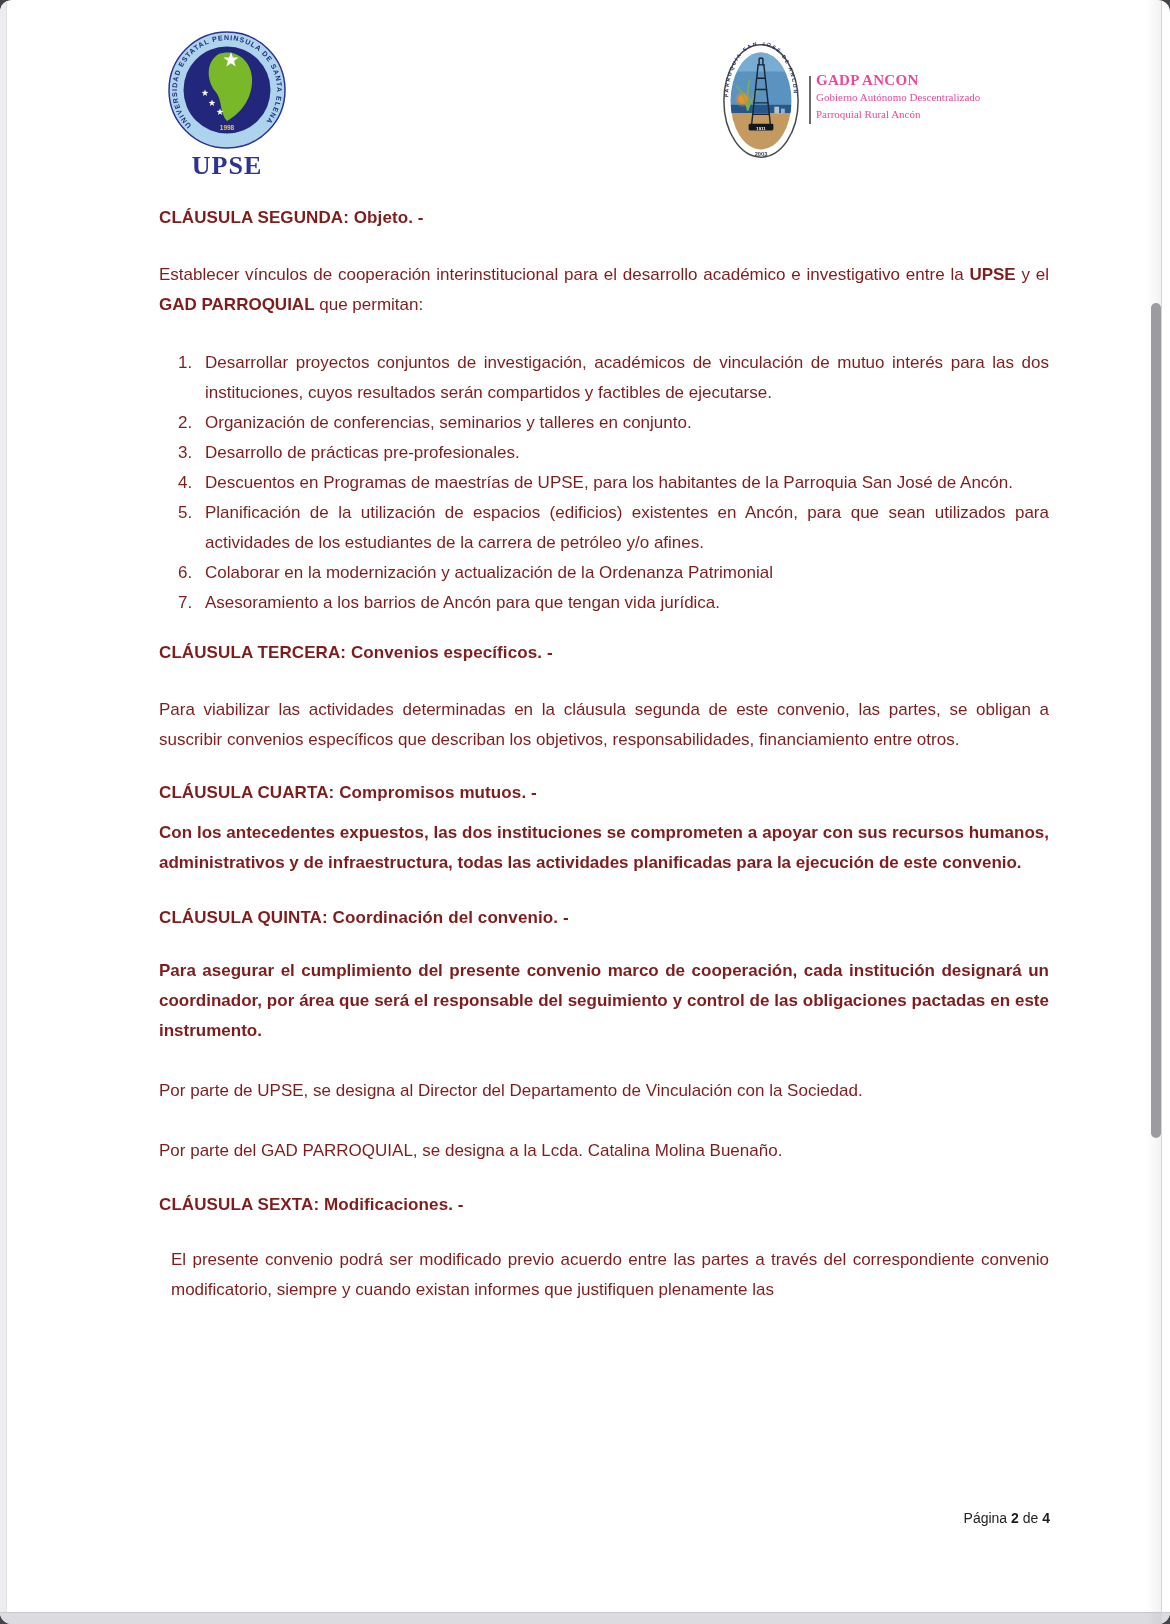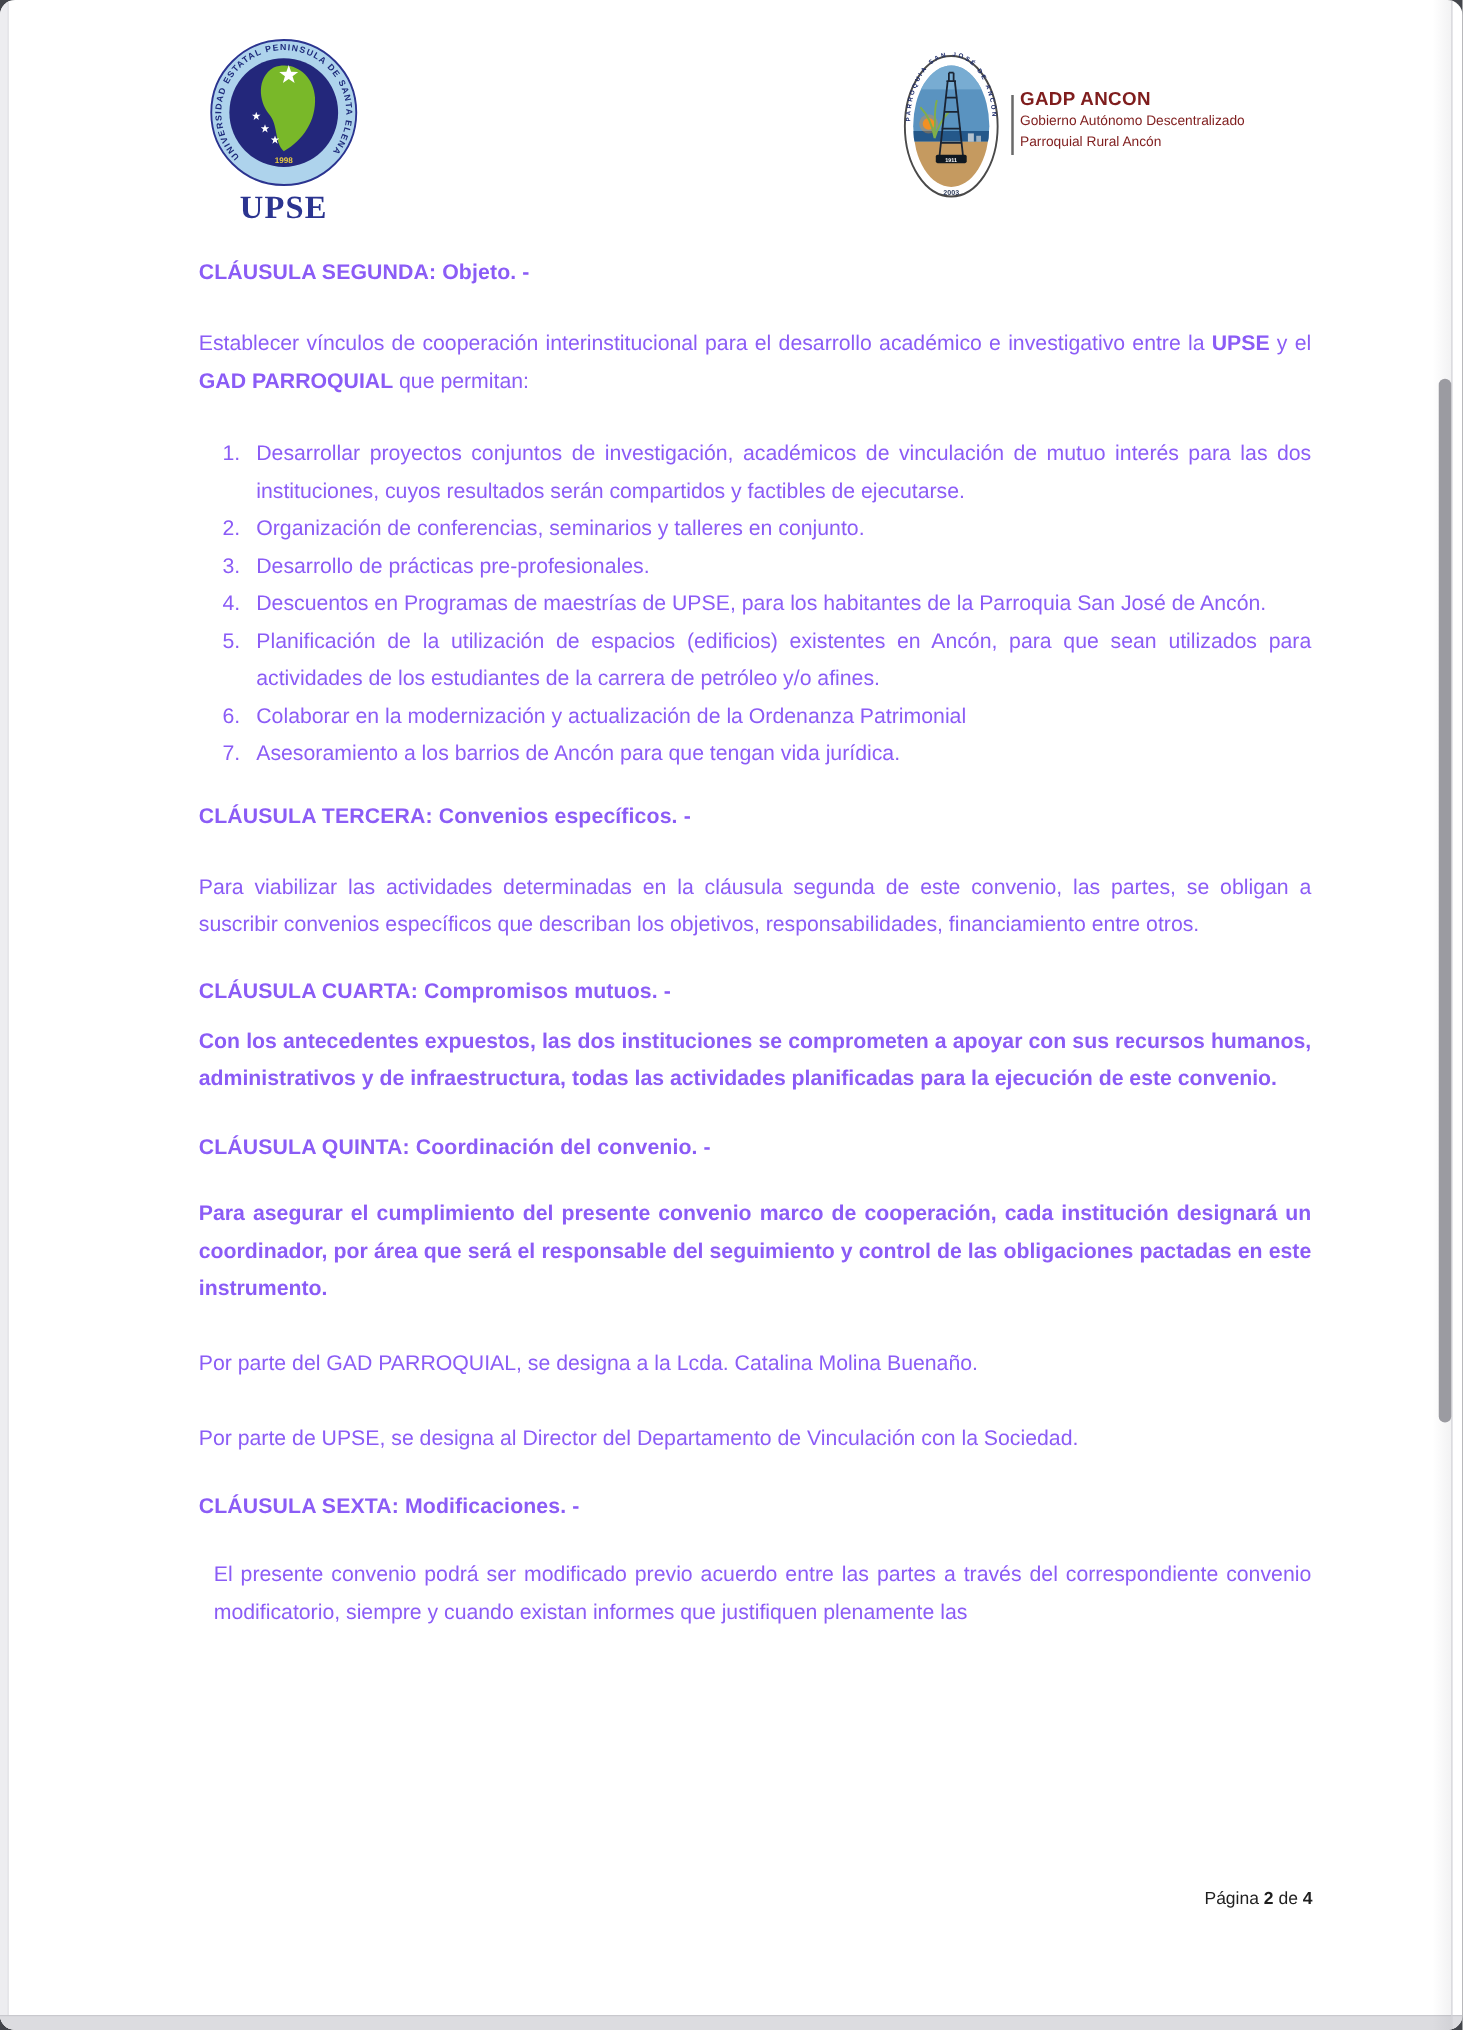--- a/index.html
+++ b/index.html
@@ -28,27 +28,27 @@
   .upse-caption { margin-top:1px; font-family:"Liberation Serif", serif; font-weight:bold;
                   font-size:26px; letter-spacing:1px; color:#2b3490; }
   .ring-text { font-size:7px; font-weight:bold; fill:#1d2a7a; letter-spacing:0.5px;
                font-family:"Liberation Sans", sans-serif; }
   .upse-year { font-size:6.5px; fill:#e7c93f; font-weight:bold; text-anchor:middle; }
 
   .ancon-seal { position:absolute; left:721px; top:42px; width:80px; height:118px; }
   .ancon-ring-text { font-size:5.2px; font-weight:bold; fill:#1b2a6b;
                      font-family:"Liberation Sans", sans-serif; }
   .gadp-divider { position:absolute; left:809px; top:76px; width:2px; height:48px; background:#6a6a6a; }
-  .gadp-text { position:absolute; left:816px; top:71px; font-family:Liberation Sans, sans-serif; color:#7f1d1d; white-space:nowrap; }
+  .gadp-text { position:absolute; left:816px; top:71px; font-family:Liberation Serif, serif; color:#ec4899; white-space:nowrap; }
   .gadp-title { font-size:15px; font-weight:bold; letter-spacing:0.3px; line-height:18px; }
   .gadp-sub   { font-size:11px; line-height:17px; }
 
   
   .content { position:absolute; left:159px; top:0; width:890px;
-             color:#8b5cf6; font-size:17px; line-height:30px; }
+             color:#7f1d1d; font-size:17px; line-height:30px; }
   .clause { font-size:17px; font-weight:bold; margin:0; letter-spacing:0.1px; }
   .para { margin:0; text-align:justify; }
   .para-left { margin:0; text-align:left; }
   .b { font-weight:bold; }
 
   .olist { padding-left:19px; }
   .oitem { display:flex; }
   .onum  { width:27px; flex:none; }
   .otext { flex:1; text-align:justify; }
 
@@ -167,22 +167,22 @@
 
     <h2 class="clause m-c3h">CLÁUSULA TERCERA: Convenios específicos. -</h2>
     <p class="para m-p3">Para viabilizar las actividades determinadas en la cláusula segunda de este convenio, las partes, se obligan a suscribir convenios específicos que describan los objetivos, responsabilidades, financiamiento entre otros.</p>
 
     <h2 class="clause m-c4h">CLÁUSULA CUARTA: Compromisos mutuos. -</h2>
     <p class="para m-p4">Con los antecedentes expuestos, las dos instituciones se comprometen a apoyar con sus recursos humanos, administrativos y de infraestructura, todas las actividades planificadas para la ejecución de este convenio.</p>
 
     <h2 class="clause m-c5h">CLÁUSULA QUINTA: Coordinación del convenio. -</h2>
     <p class="para m-p5">Para asegurar el cumplimiento del presente convenio marco de cooperación, cada institución designará un coordinador, por área que será el responsable del seguimiento y control de las obligaciones pactadas en este instrumento.</p>
 
+    <p class="para-left m-p5b">Por parte de UPSE, se designa al Director del Departamento de Vinculación con la Sociedad.</p>
     <p class="para-left m-p5c">Por parte del GAD PARROQUIAL, se designa a la Lcda. Catalina Molina Buenaño.</p>
-    <p class="para-left m-p5b">Por parte de UPSE, se designa al Director del Departamento de Vinculación con la Sociedad.</p>
 
     <h2 class="clause m-c6h">CLÁUSULA SEXTA: Modificaciones. -</h2>
     <p class="para m-p6">El presente convenio podrá ser modificado previo acuerdo entre las partes a través del correspondiente convenio modificatorio, siempre y cuando existan informes que justifiquen plenamente las</p>
 
   </main>
 
   <div class="page-footer"><span>Página</span> <span class="b">2</span> <span>de</span> <span class="b">4</span></div>
 
   <div class="edge-left"></div>
   <div class="edge-bottom"></div>

